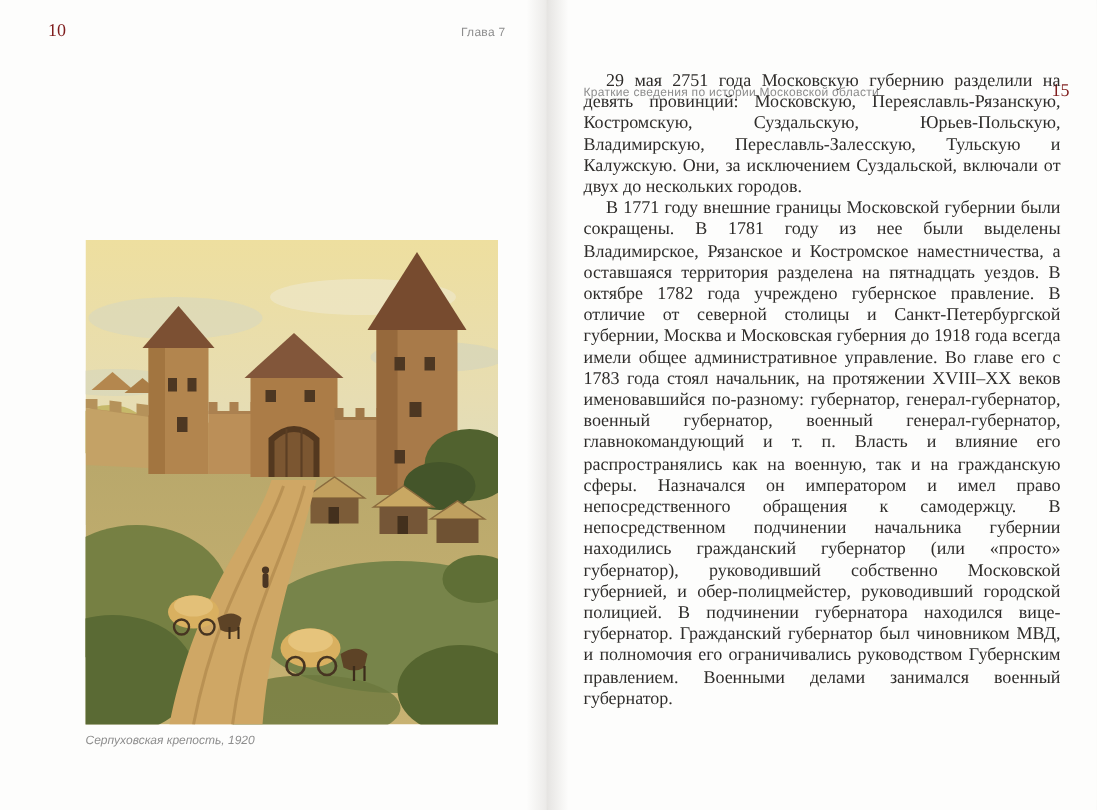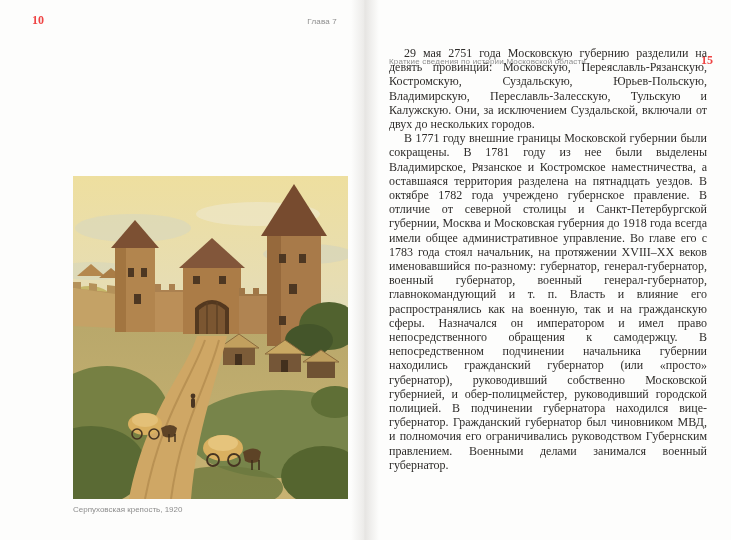--- a/index.html
+++ b/index.html
@@ -43,36 +43,37 @@
     left: 0;
     right: 0;
     display: flex;
     justify-content: space-between;
     align-items: baseline;
   }
   .page-left  .page-header { padding: 0 28px 0 32px; }
   .page-right .page-header { padding: 0 18px 0 24px; margin-top: 40px; }
   .page-num {
     font-family: "Liberation Serif", serif;
-    font-weight: bold;
+    font-weight: normal;
     font-size: 12px;
-    color: #ef4444;
+    color: #7f1d1d;
   }
   .running-head {
     font-family: "Liberation Sans", sans-serif;
     font-size: 8px;
     color: #8d8d8d;
     letter-spacing: 0.2px;
   }
   figure.illustration {
     position: absolute;
     left: 57px;
     top: 160px;
     width: 275px;
-    margin: 16px;
+    margin: 0;
+    font-style: italic;
   }
   figure.illustration svg {
     display: block;
     width: 275px;
     height: 323px;
   }
   figcaption.caption {
     margin-top: 6px;
     font-family: "Liberation Sans", sans-serif;
     font-size: 8px;

